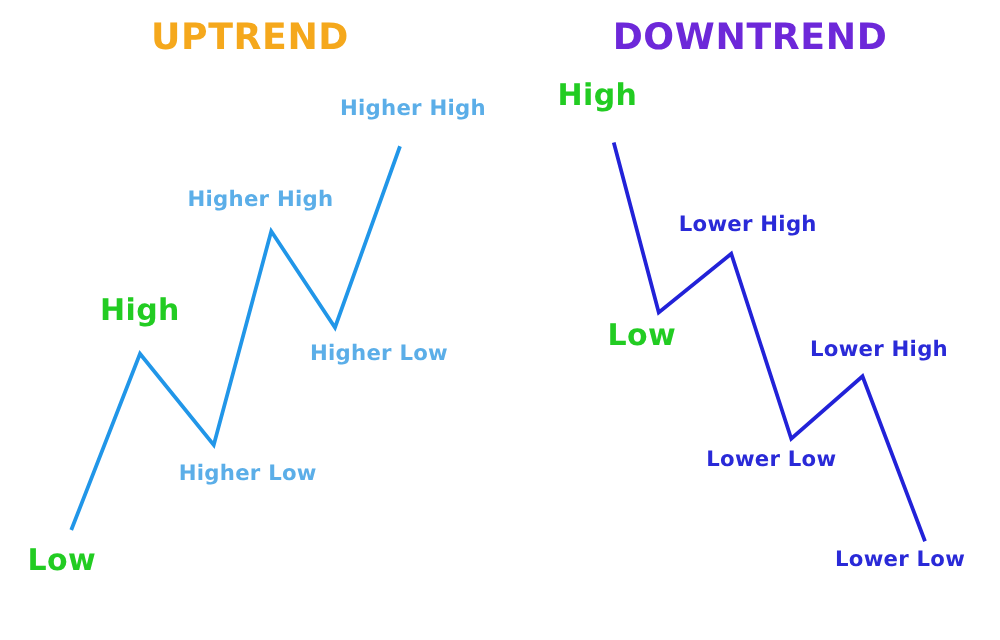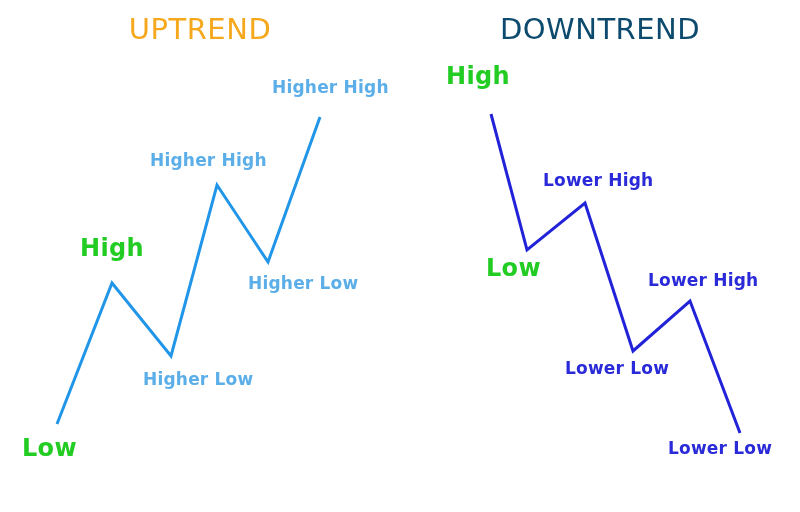--- a/index.html
+++ b/index.html
@@ -26,21 +26,21 @@
   }
   #panel-uptrend { left: 0; }
   #panel-downtrend { left: 400px; }
 
   .panel-title {
     position: absolute;
     top: 12px;
     width: 400px;
     text-align: center;
     font-family: "DejaVu Sans", sans-serif;
-    font-weight: normal;
+    font-weight: bold;
     font-size: 29px;
     letter-spacing: 0.5px;
     white-space: nowrap;
   }
 
   .trend-svg {
     position: absolute;
     left: 0;
     top: 0;
     width: 800px;
@@ -73,21 +73,21 @@
   <svg class="trend-svg" id="trend-lines" viewBox="0 0 800 512" xmlns="http://www.w3.org/2000/svg">
       <polyline points="57,424 112,283 171,356 217,185 268,262 320,117" fill="none" stroke="#2196E8" stroke-width="3" stroke-linejoin="miter" stroke-linecap="butt"></polyline>
       <polyline points="491,114 527,250 585,203 633,351 690,301 740,433" fill="none" stroke="#2222D8" stroke-width="3" stroke-linejoin="miter" stroke-linecap="butt"></polyline>
     </svg>
 
   <div class="panel" id="panel-uptrend">
     <div class="panel-title" id="title-uptrend" style="color: rgb(245, 168, 28);">UPTREND</div>
   </div>
 
   <div class="panel" id="panel-downtrend">
-    <div class="panel-title" id="title-downtrend" style="color: #0c4a6e;">DOWNTREND</div>
+    <div class="panel-title" id="title-downtrend" style="color: #6d28d9;">DOWNTREND</div>
   </div>
 
   <div id="label-layer">
       <div class="label label-anchor" style="left: 22px; top: 436px; color: rgb(34, 204, 34);">Low</div>
       <div class="label label-anchor" style="left: 80px; top: 236px; color: rgb(34, 204, 34);">High</div>
       <div class="label label-swing" style="left: 143px; top: 371px; color: rgb(91, 174, 232);">Higher Low</div>
       <div class="label label-swing" style="left: 150px; top: 152px; color: rgb(91, 174, 232);">Higher High</div>
       <div class="label label-swing" style="left: 248px; top: 275px; color: rgb(91, 174, 232);">Higher Low</div>
       <div class="label label-swing" style="left: 272px; top: 79px; color: rgb(91, 174, 232);">Higher High</div>
       <div class="label label-anchor" style="left: 446px; top: 64px; color: rgb(34, 204, 34);">High</div>

